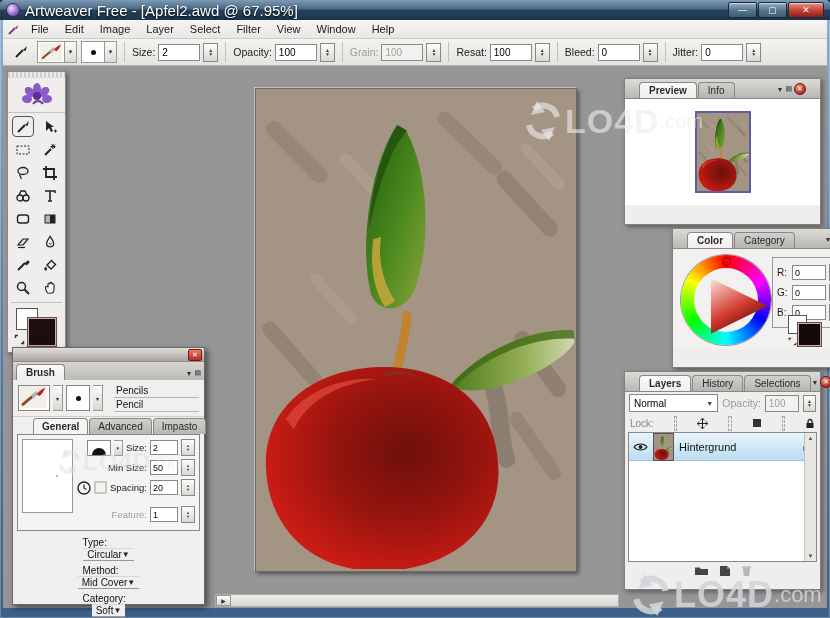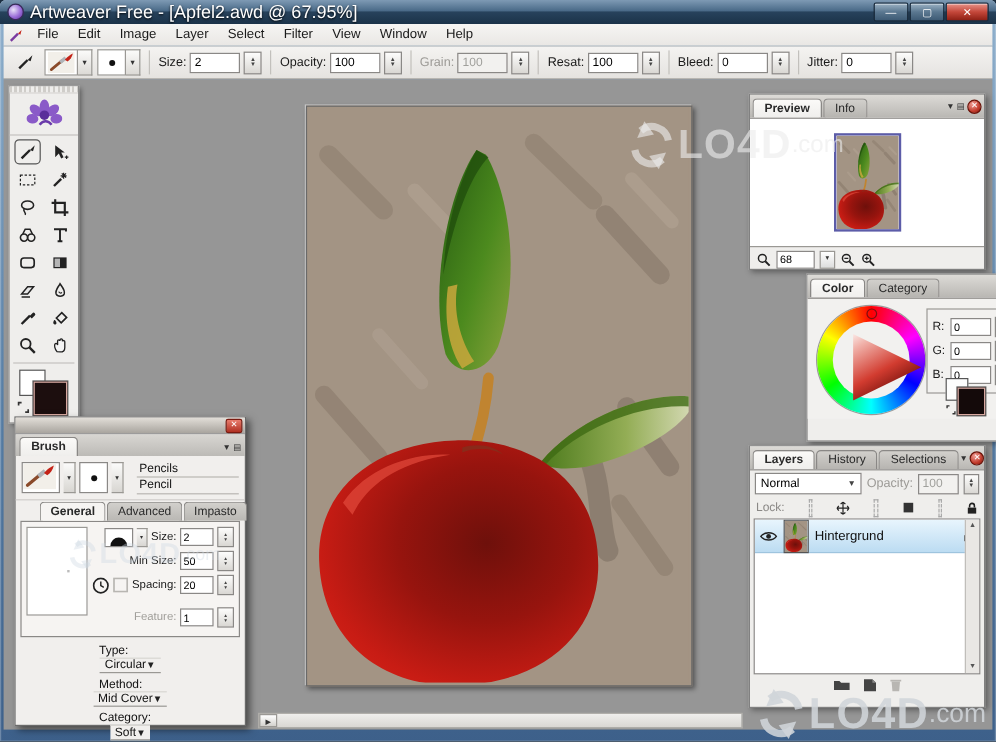--- a/index.html
+++ b/index.html
@@ -44,21 +44,21 @@
   .tcell{height:23px;display:flex;align-items:center;justify-content:center;}
   .tcell.sel{position:relative;}
   .tcell.sel::before{content:"";position:absolute;inset:1px 3px;border:1.5px solid #555;border-radius:4px;}
   .tdiv{height:1px;background:#c4c2be;margin:1px 3px;}
   .tb-colors{height:48px;position:relative;}
   .sw-back{position:absolute;left:8px;top:4px;width:20px;height:20px;background:#fff;border:1px solid #555;}
   .sw-front{position:absolute;left:20px;top:14px;width:26px;height:26px;background:#1c0e0e;border:1px solid #d8a8a0;box-shadow:0 0 0 1px #555;}
   .sw-swap{position:absolute;left:6px;top:30px;}
   
   .panel{position:absolute;left:624px;width:197px;background:#efeeec;border:1px solid #808080;box-shadow:2px 2px 5px rgba(0,0,0,.4);z-index:20;box-sizing:border-box;}
-  .tabstrip{height:19px;background:linear-gradient(#dddbd7,#b9b7b3);display:flex;align-items:flex-end;padding:0 2px;position:relative;}
+  .tabstrip{height:19px;background:linear-gradient(#dddbd7,#b9b7b3);display:flex;align-items:flex-end;padding:0 14px;position:relative;}
   .ptab{font-size:10px;color:#2a2a2a;padding:2px 9px 2px;border:1px solid #8a8886;border-bottom:none;border-radius:4px 4px 0 0;background:linear-gradient(#d2d0cc,#b6b4b0);margin-right:1px;white-space:nowrap;}
   .ptab.active{background:linear-gradient(#fbfaf8,#efeeec);font-weight:bold;}
   .strip-icons{margin-left:auto;display:flex;align-items:center;gap:2px;padding-bottom:3px;}
   .sicon{font-size:7px;color:#333;}
   .pclose{width:10px;height:10px;border-radius:50%;background:radial-gradient(circle at 35% 30%,#f0a098,#c23b2c 60%,#7c150a);color:#fff;font-size:7px;line-height:10px;text-align:center;border:1px solid #6a1208;}
   
   .prev-body{height:106px;background:#fff;border-top:1px solid #8a8886;display:flex;align-items:center;justify-content:center;}
   .prev-thumb{border:2px solid #5c5ca8;}
   .prev-foot{height:20px;border-top:1px solid #9a9894;display:flex;align-items:center;gap:4px;padding:0 5px;}
   .zinput{width:26px;height:13px;border:1px solid #8a8886;background:#fff;font-size:9px;padding:0 2px;font-family:"Liberation Sans",sans-serif;}
@@ -455,38 +455,20 @@
         <span class="sicon">▼</span>
         <span class="sicon">▤</span>
         <div class="pclose">✕</div>
       </div>
     </div>
     <div class="prev-body">
       <svg class="prev-thumb" viewBox="0 0 320 480" width="52" height="78" preserveAspectRatio="none">
           <use href="#apple-painting"></use>
         </svg>
     </div>
-    <div class="prev-foot">
-      <svg width="13" height="13" viewBox="0 0 16 16">
-          <circle cx="6.5" cy="6.5" r="4" fill="none" stroke="#222" stroke-width="1.5"></circle>
-          <path d="M9.5 9.5 L14 14" stroke="#222" stroke-width="2"></path>
-        </svg>
-      <input class="zinput" readonly="" value="68" style="">
-      <div class="zdd">▾</div>
-      <svg width="13" height="13" viewBox="0 0 16 16">
-          <circle cx="6.5" cy="6.5" r="4" fill="none" stroke="#222" stroke-width="1.5"></circle>
-          <path d="M9.5 9.5 L14 14" stroke="#222" stroke-width="2"></path>
-          <path d="M4.5 6.5 h4" stroke="#222" stroke-width="1.2"></path>
-        </svg>
-      <svg width="13" height="13" viewBox="0 0 16 16">
-          <circle cx="6.5" cy="6.5" r="4" fill="none" stroke="#222" stroke-width="1.5"></circle>
-          <path d="M9.5 9.5 L14 14" stroke="#222" stroke-width="2"></path>
-          <path d="M4.5 6.5 h4 M6.5 4.5 v4" stroke="#222" stroke-width="1.2"></path>
-        </svg>
-    </div>
   </div>
 
   <div class="panel" style="top:228px;height:140px;margin-left:48px;">
     <div class="tabstrip">
       <div class="ptab active">Color</div>
       <div class="ptab">Category</div>
       <div class="strip-icons">
         <span class="sicon">▼</span>
         <span class="sicon">▤</span>
         <div class="pclose">✕</div>

